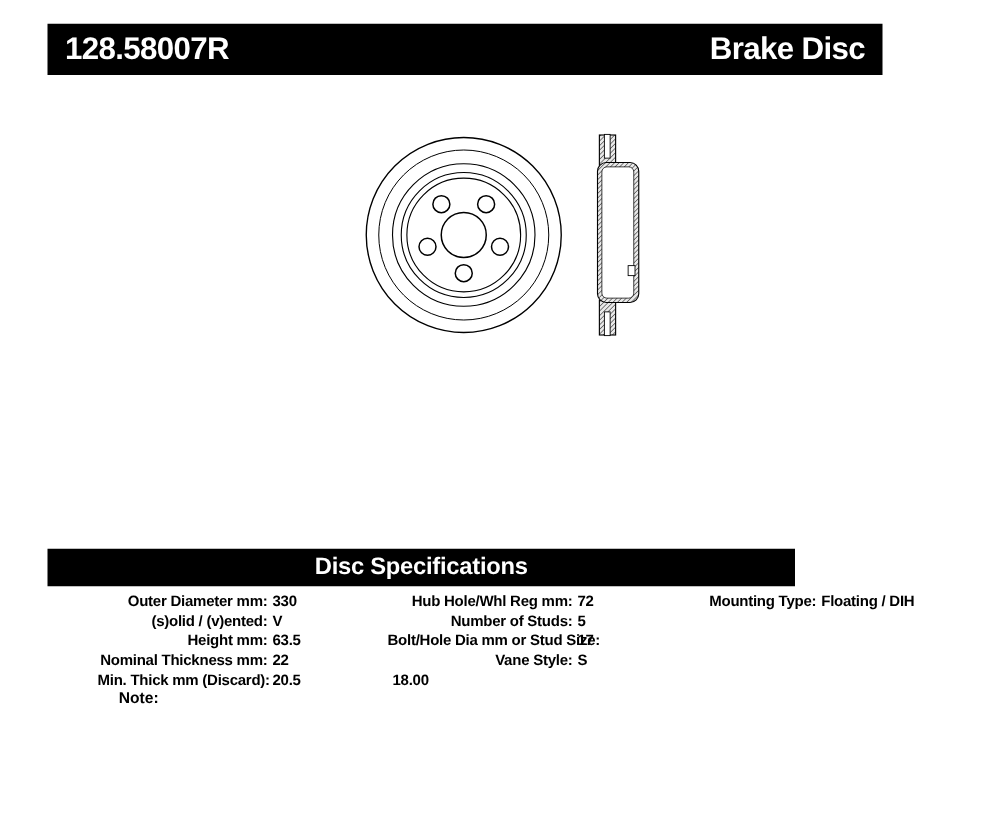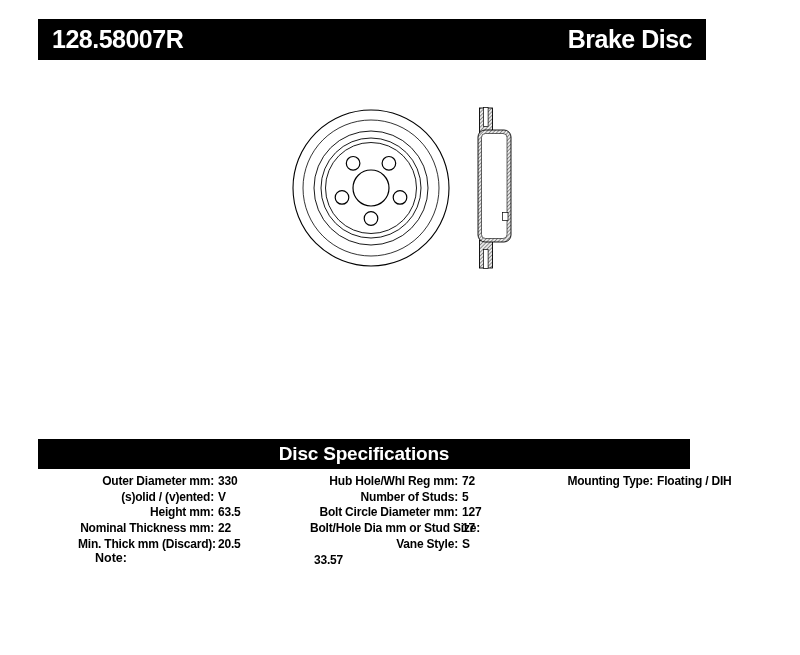--- a/index.html
+++ b/index.html
@@ -19,21 +19,21 @@
     display: flex; align-items: center; justify-content: space-between;
     padding: 0 14px;
     font-weight: bold; font-size: 25px; letter-spacing: -0.5px;
   }
   .drawing {
     position: absolute; left: 270px; top: 88px;
     width: 262px; height: 202px;
   }
   .specbar {
     position: absolute; left: 38px; top: 439px;
-    width: 652px; height: 30px;
+    width: 598px; height: 30px;
     background: #000; color: #fff;
     display: flex; align-items: center; justify-content: center;
     font-weight: bold; font-size: 19px; letter-spacing: -0.2px;
   }
   .spec-col {
     position: absolute; top: 474px;
     font-size: 12px; font-weight: bold;
     line-height: 15.7px; letter-spacing: -0.2px;
     white-space: nowrap;
   }
@@ -128,33 +128,29 @@
 <div class="spec-col" id="col-mid">
   <div class="row">
     <span class="lbl">Hub Hole/Whl Reg mm:</span>
     <span class="val">72</span>
   </div>
   <div class="row">
     <span class="lbl">Number of Studs:</span>
     <span class="val">5</span>
   </div>
   <div class="row">
-    <span class="lbl">Bolt Circle Diameter mm:</span>
-    <span class="val">127</span>
-  </div>
-  <div class="row">
     <span class="lbl">Bolt/Hole Dia mm or Stud Size:</span>
     <span class="val">17</span>
   </div>
   <div class="row">
     <span class="lbl">Vane Style:</span>
     <span class="val">S</span>
   </div>
   <div class="row">
-    <span class="val">33.57</span>
+    <span class="val">18.00</span>
   </div>
 </div>
 
 <div class="spec-col" id="col-right">
   <div class="row">
     <span class="lbl">Mounting Type:</span>
     <span class="val">Floating / DIH</span>
   </div>
 </div>
 

